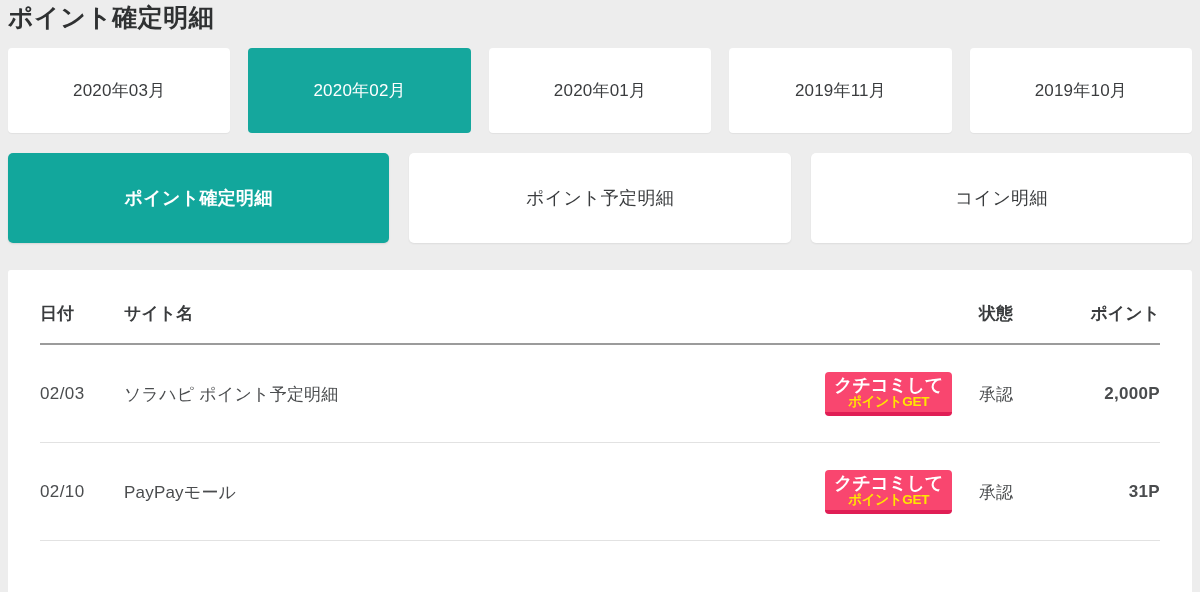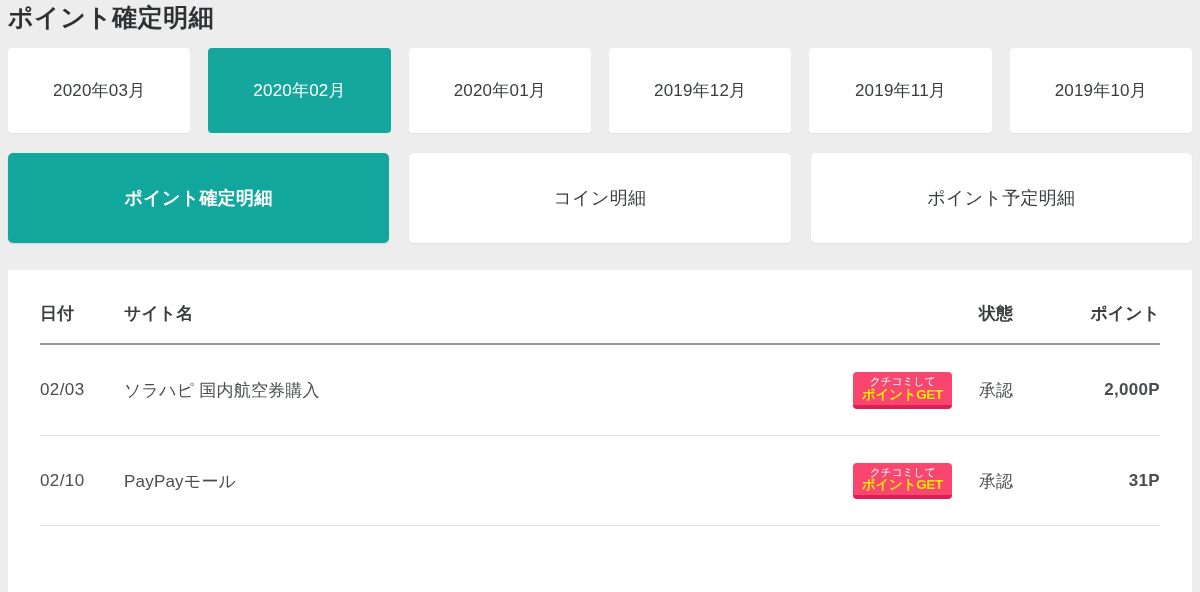--- a/index.html
+++ b/index.html
@@ -158,22 +158,22 @@
     border-radius: 4px;
     padding: 4px 9px 3px 9px;
     text-align: center;
     line-height: 1.05;
     cursor: pointer;
     user-select: none;
   }
   .review-badge .l1 {
     display: block;
     color: #ffffff;
-    font-size: 11px;
-    font-weight: normal;
+    font-size: 18px;
+    font-weight: bold;
     letter-spacing: -0.3px;
   }
   .review-badge .l2 {
     display: block;
     color: #ffe600;
     font-size: 13.5px;
     font-weight: bold;
     letter-spacing: -0.3px;
   }
 </style>
@@ -188,57 +188,54 @@
   <div class="month-tab">
     <span>2020年03月</span>
   </div>
   <div class="month-tab active">
     <span>2020年02月</span>
   </div>
   <div class="month-tab">
     <span>2020年01月</span>
   </div>
   <div class="month-tab">
-    <span>2019年12月</span>
-  </div>
-  <div class="month-tab">
     <span>2019年11月</span>
   </div>
   <div class="month-tab">
     <span>2019年10月</span>
   </div>
 </div>
 
 <div class="cat-tabs">
   <div class="cat-tab active">
     <span>ポイント確定明細</span>
   </div>
   <div class="cat-tab">
+    <span>ポイント予定明細</span>
+  </div>
+  <div class="cat-tab">
     <span>コイン明細</span>
-  </div>
-  <div class="cat-tab">
-    <span>ポイント予定明細</span>
   </div>
 </div>
 
 <div class="table-card">
   <table class="tbl">
     <thead>
       <tr>
         <th class="col-date">日付</th>
         <th class="col-site">サイト名</th>
         <th class="col-badge"></th>
         <th class="col-state">状態</th>
         <th class="col-point">ポイント</th>
       </tr>
     </thead>
     <tbody>
       <tr>
         <td class="col-date cell-date">02/03</td>
-        <td class="col-site cell-site">ソラハピ 国内航空券購入</td>
+        <td class="col-site cell-site">ソラハピ ポイント予定明細</td>
         <td class="col-badge">
           <div class="badge-wrap">
             <span class="review-badge">
               <span class="l1">クチコミして</span>
               <span class="l2">ポイントGET</span>
             </span>
           </div>
         </td>
         <td class="col-state cell-state">承認</td>
         <td class="col-point cell-point">2,000P</td>

